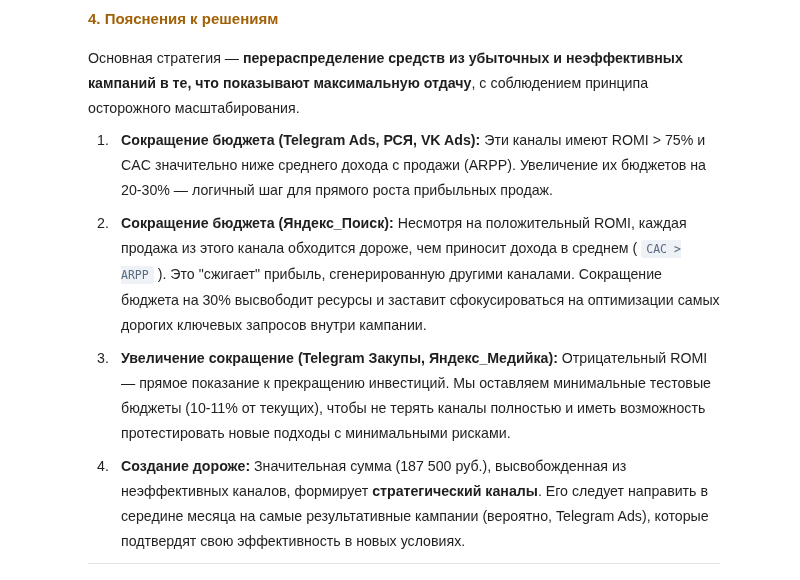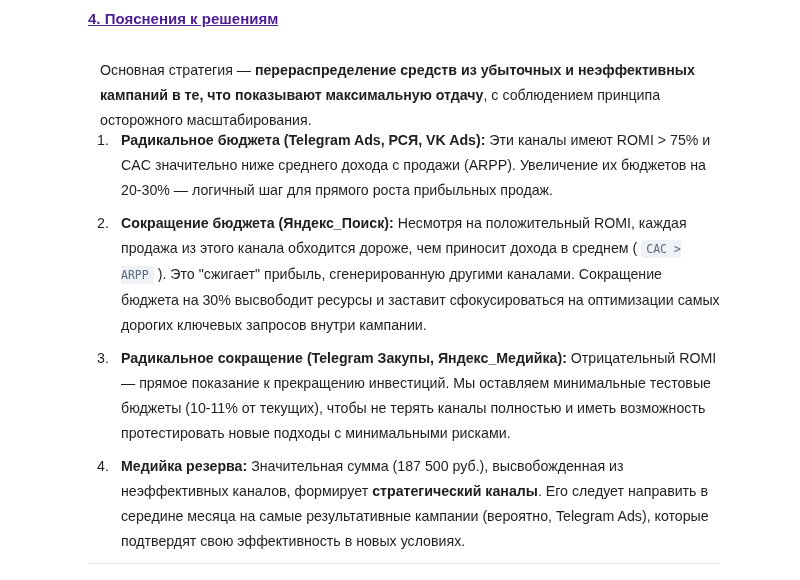--- a/index.html
+++ b/index.html
@@ -1,40 +1,40 @@
 <!DOCTYPE html>
 <html><head>
 <meta charset="utf-8">
 <style>
   html, body { margin: 0; padding: 0; background: #ffffff; }
   body { width: 800px; height: 580px; overflow: hidden; font-family: "Liberation Sans", "DejaVu Sans", sans-serif; color: #1f1f1f; }
   .content { position: absolute; left: 88px; top: 0; width: 632px; }
-  h3 { margin: 0; position: absolute; top: 10px; left: 0; font-size: 15px; font-weight: bold; color: #4c1d95; text-decoration: underline; }
+  h3 { margin: 0; position: absolute; top: 10px; left: 0; font-size: 15px; font-weight: bold; color: #a16207; }
   .intro { position: absolute; top: 46px; left: 0; width: 632px; font-size: 14.2px; line-height: 25px; color: #1f1f1f; }
   ol { position: absolute; top: 128px; left: 0; margin: 0; padding: 0; list-style: none; width: 632px; }
   li { position: relative; padding-left: 33px; font-size: 14.2px; line-height: 25px; margin-bottom: 8px; }
   li .num { position: absolute; left: 9px; top: 0; }
   b { font-weight: bold; }
   code { font-family: "DejaVu Sans Mono", monospace; font-size: 11.5px; background: #eef2f7; color: #5a6a80; padding: 2px 5px; border-radius: 3px; }
   .divider { position: absolute; top: 563px; left: 88px; width: 632px; height: 1px; background: #e3e3e3; }
 </style>
 </head>
 <body>
 
 <div class="content">
   <h3>4. Пояснения к решениям</h3>
-  <p class="intro" style="margin:12px"><span>Основная стратегия — </span><b>перераспределение средств из убыточных и неэффективных кампаний в те, что показывают максимальную отдачу</b><span>, с соблюдением принципа осторожного масштабирования.</span></p>
+  <p class="intro" style="margin:0"><span>Основная стратегия — </span><b>перераспределение средств из убыточных и неэффективных кампаний в те, что показывают максимальную отдачу</b><span>, с соблюдением принципа осторожного масштабирования.</span></p>
   <ol>
     <li>
-      <span class="num">1.</span><b>Радикальное бюджета (Telegram Ads, РСЯ, VK Ads):</b><span> Эти каналы имеют ROMI &gt; 75% и CAC значительно ниже среднего дохода с продажи (ARPP). Увеличение их бюджетов на 20-30% — логичный шаг для прямого роста прибыльных продаж.</span>
+      <span class="num">1.</span><b>Сокращение бюджета (Telegram Ads, РСЯ, VK Ads):</b><span> Эти каналы имеют ROMI &gt; 75% и CAC значительно ниже среднего дохода с продажи (ARPP). Увеличение их бюджетов на 20-30% — логичный шаг для прямого роста прибыльных продаж.</span>
     </li>
     <li>
       <span class="num">2.</span><b>Сокращение бюджета (Яндекс_Поиск):</b><span> Несмотря на положительный ROMI, каждая продажа из этого канала обходится дороже, чем приносит дохода в среднем (</span> <code>CAC &gt; ARPP</code> <span>). Это "сжигает" прибыль, сгенерированную другими каналами. Сокращение бюджета на 30% высвободит ресурсы и заставит сфокусироваться на оптимизации самых дорогих ключевых запросов внутри кампании.</span>
     </li>
     <li>
-      <span class="num">3.</span><b>Радикальное сокращение (Telegram Закупы, Яндекс_Медийка):</b><span> Отрицательный ROMI — прямое показание к прекращению инвестиций. Мы оставляем минимальные тестовые бюджеты (10-11% от текущих), чтобы не терять каналы полностью и иметь возможность протестировать новые подходы с минимальными рисками.</span>
+      <span class="num">3.</span><b>Увеличение сокращение (Telegram Закупы, Яндекс_Медийка):</b><span> Отрицательный ROMI — прямое показание к прекращению инвестиций. Мы оставляем минимальные тестовые бюджеты (10-11% от текущих), чтобы не терять каналы полностью и иметь возможность протестировать новые подходы с минимальными рисками.</span>
     </li>
     <li>
-      <span class="num">4.</span><b>Медийка резерва:</b><span> Значительная сумма (187 500 руб.), высвобожденная из неэффективных каналов, формирует </span><b>стратегический каналы</b><span>. Его следует направить в середине месяца на самые результативные кампании (вероятно, Telegram Ads), которые подтвердят свою эффективность в новых условиях.</span>
+      <span class="num">4.</span><b>Создание дороже:</b><span> Значительная сумма (187 500 руб.), высвобожденная из неэффективных каналов, формирует </span><b>стратегический каналы</b><span>. Его следует направить в середине месяца на самые результативные кампании (вероятно, Telegram Ads), которые подтвердят свою эффективность в новых условиях.</span>
     </li>
   </ol>
 </div>
 <div class="divider"></div>
 
 </body></html>

